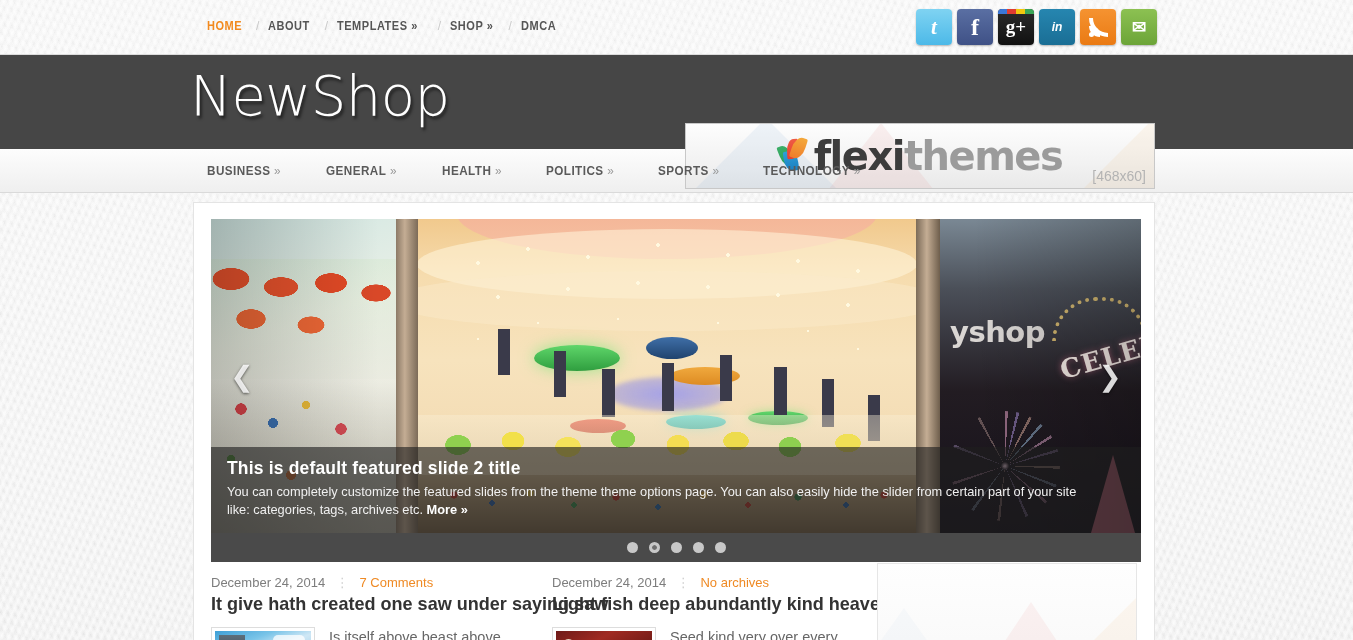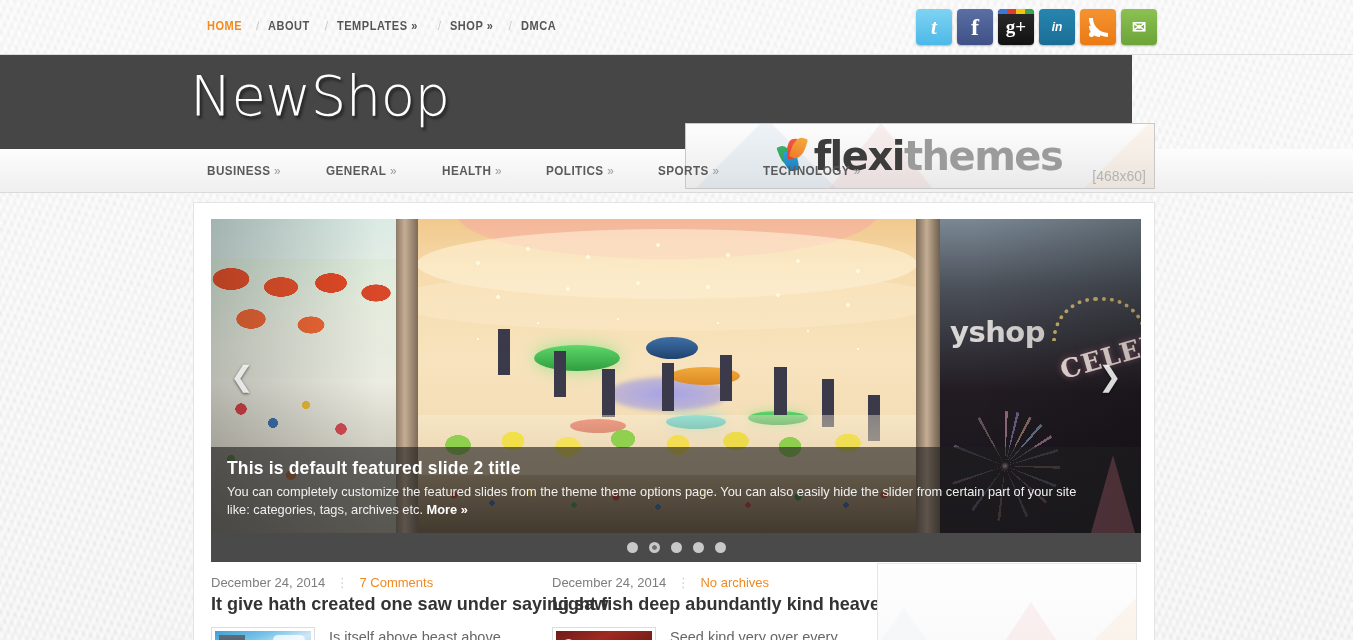--- a/index.html
+++ b/index.html
@@ -88,21 +88,21 @@
 
   .rss-glyph { position: relative; width: 19px; height: 19px; }
   .rss-glyph i { position: absolute; background: #fff; }
   .rss-glyph .d { width: 5px; height: 5px; border-radius: 50%; left: 0; bottom: 0; }
   .rss-glyph .a1 { width: 11px; height: 11px; border: 4px solid #fff; background: none; border-radius: 0 0 0 0; left: 0; bottom: 0; border-top: none; border-right: none; border-radius: 0 0 0 14px; }
   .rss-glyph .a2 { width: 19px; height: 19px; border: 4px solid #fff; background: none; left: 0; bottom: 0; border-top: none; border-right: none; border-radius: 0 0 0 22px; }
 
   
   .header {
     height: 94px;
-    width: 1132px;
+    width: 1353px;
     background: #464646;
     position: relative;
   }
   .logo {
     position: absolute;
     left: 190px;
     top: 8px;
     font-size: 56px;
     font-weight: 300;
     color: #fff;

